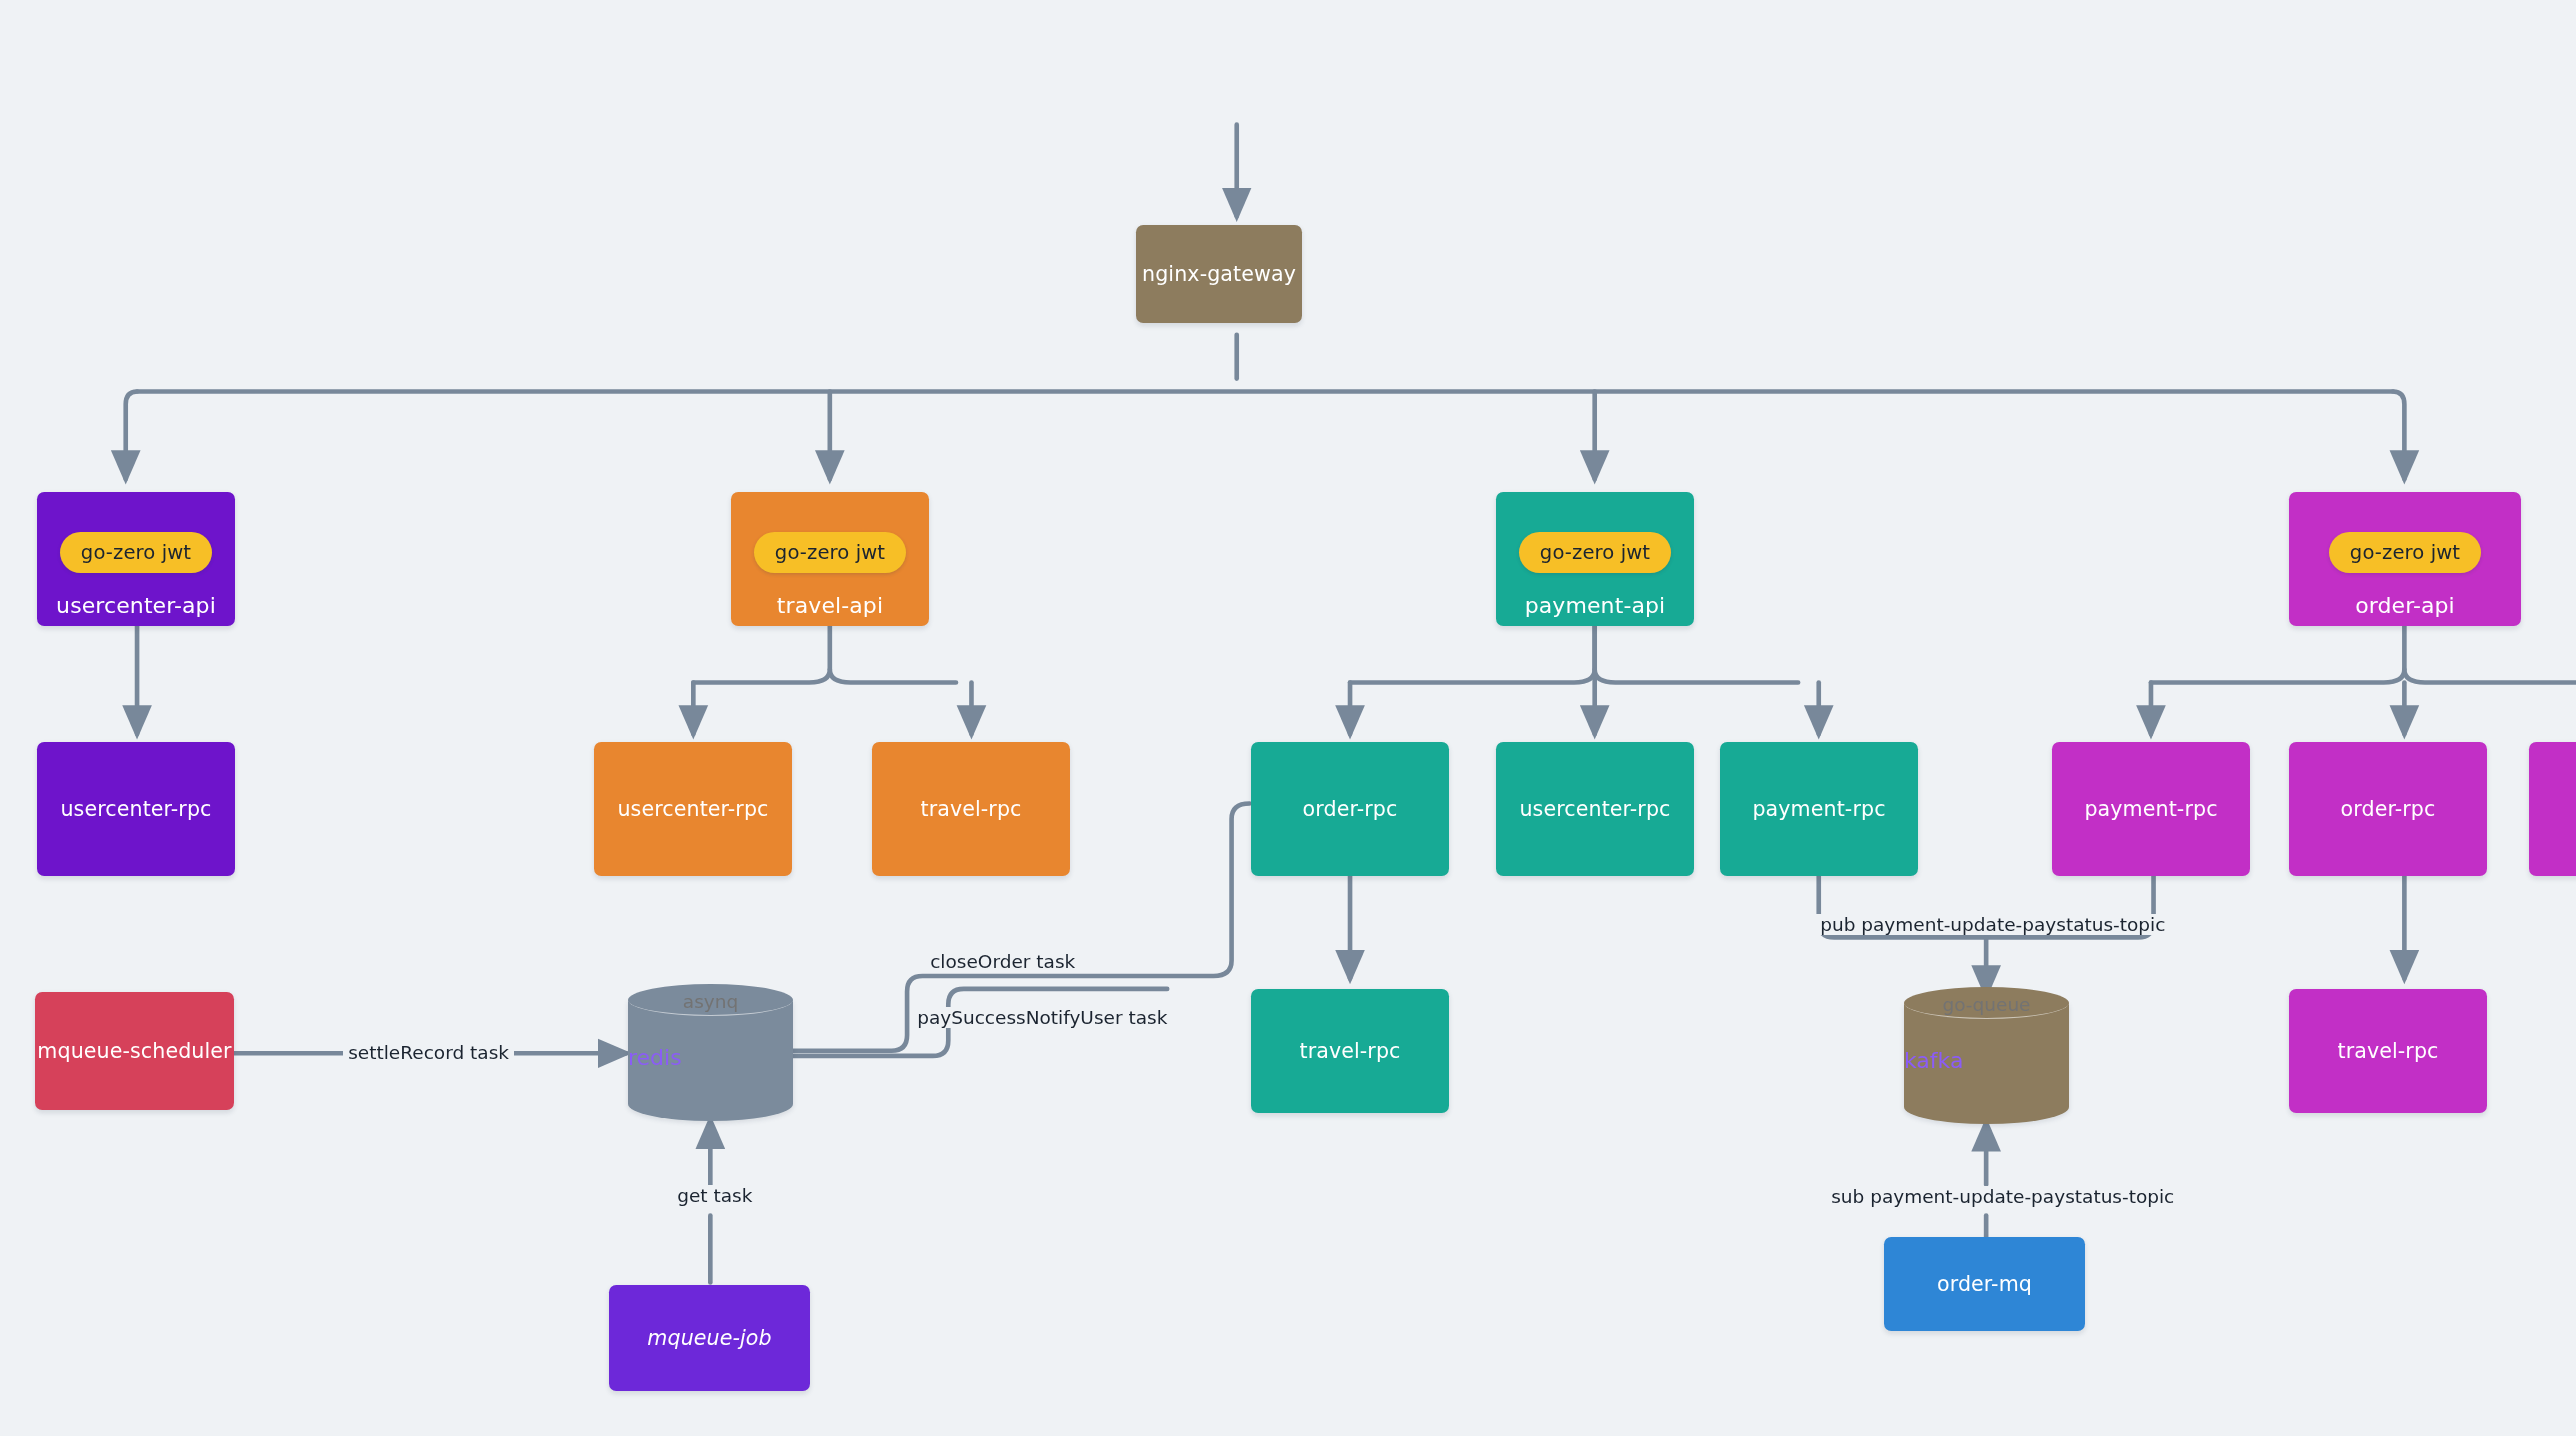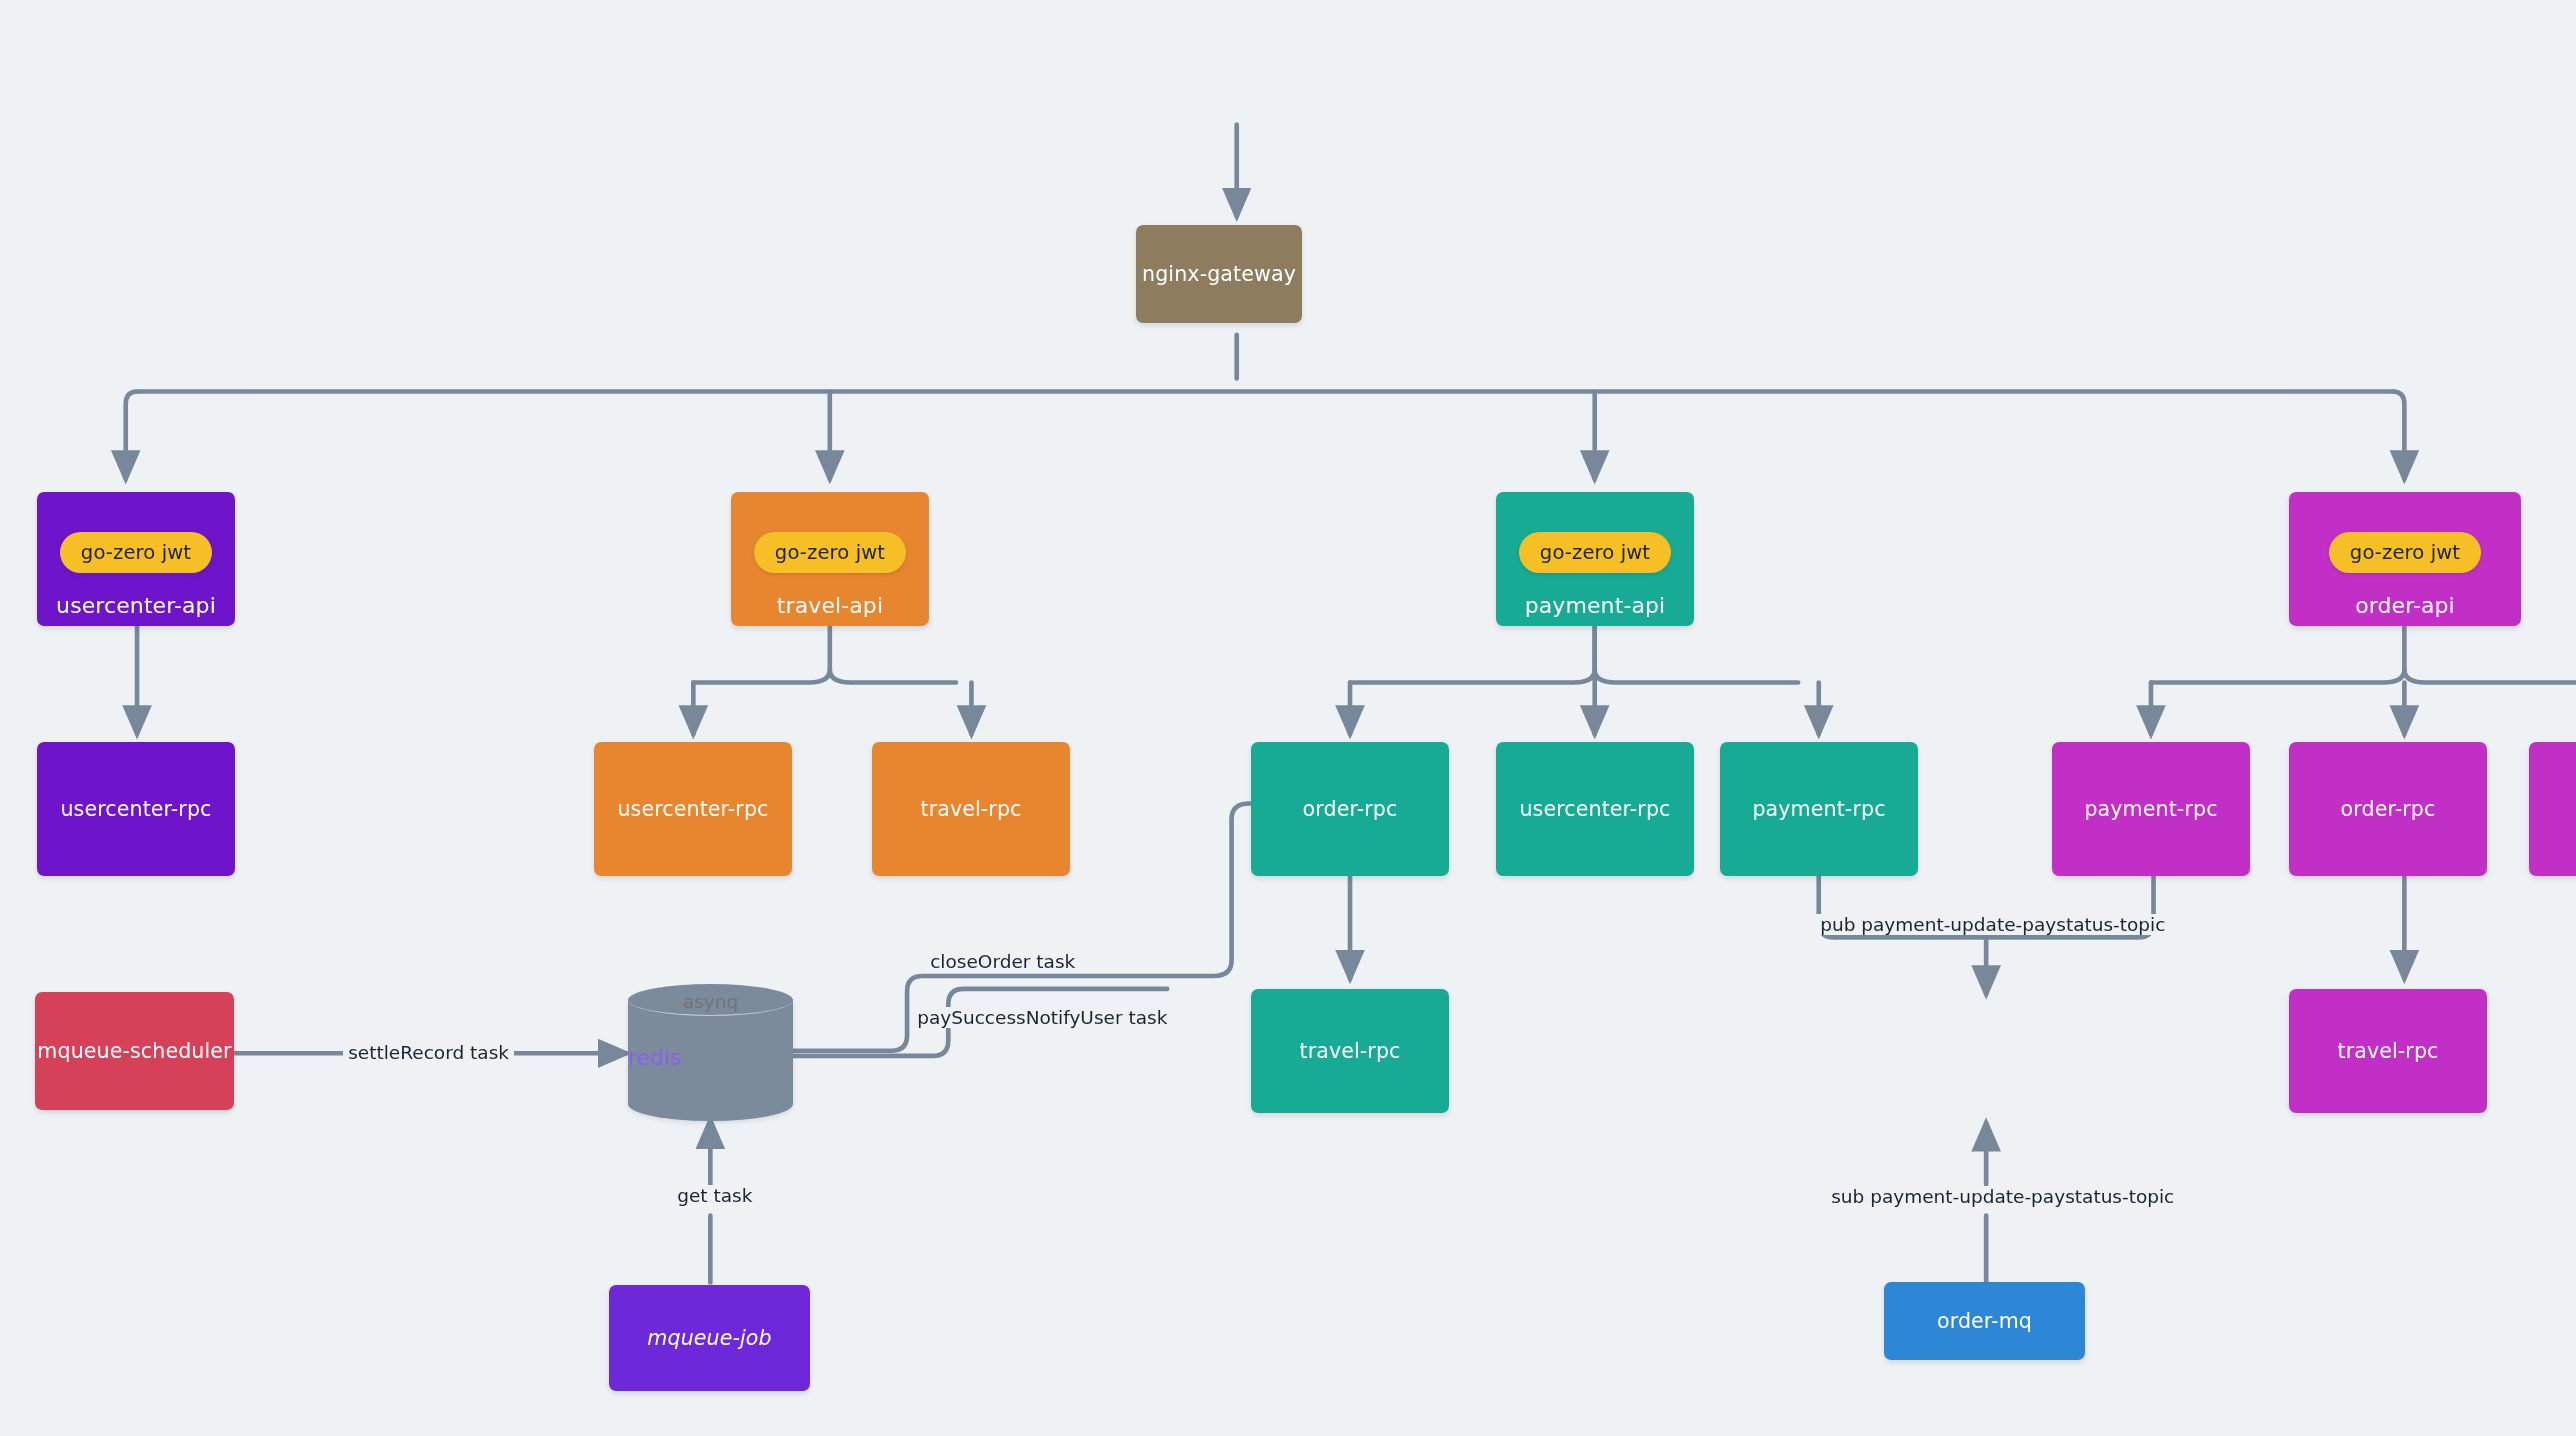--- a/index.html
+++ b/index.html
@@ -208,26 +208,32 @@
     <span class="caption">mqueue-scheduler</span>
   </div>
 
   <div class="cyl" style="left:628px;top:984px;width:165px;height:137px;">
     <div class="body" style="background:#7b8b9c;"></div>
     <div class="top" style="background:#7b8b9c;"></div>
     <div class="top-label">asynq</div>
     <div class="body-label">redis</div>
   </div>
 
+  <div class="cyl" style="left:1904px;top:987px;width:165px;height:137px;">
+    <div class="body" style="background:#8d7c5e;"></div>
+    <div class="top" style="background:#8d7c5e;"></div>
+    <div class="top-label">go-queue</div>
+    <div class="body-label">kafka</div>
+  </div>
 
   <div class="node" style="left:609px;top:1285px;width:201px;height:106px;background:#6d28d9;font-style:italic;">
     <span class="caption">mqueue-job</span>
   </div>
 
-  <div class="node" style="left:1884px;top:1282px;width:201px;height:78px;background:#2e86d6;align-items:center;">
+  <div class="node" style="left:1884px;top:1237px;width:201px;height:94px;background:#2e86d6;align-items:center;">
     <span class="caption">order-mq</span>
   </div>
 
   <div class="edge-label" style="left:343px;top:1042px;">settleRecord task</div>
 
   <div class="edge-label" style="left:925px;top:951px;">closeOrder task</div>
 
   <div class="edge-label" style="left:912px;top:1007px;">paySuccessNotifyUser task</div>
 
   <div class="edge-label" style="left:672px;top:1185px;">get task</div>

